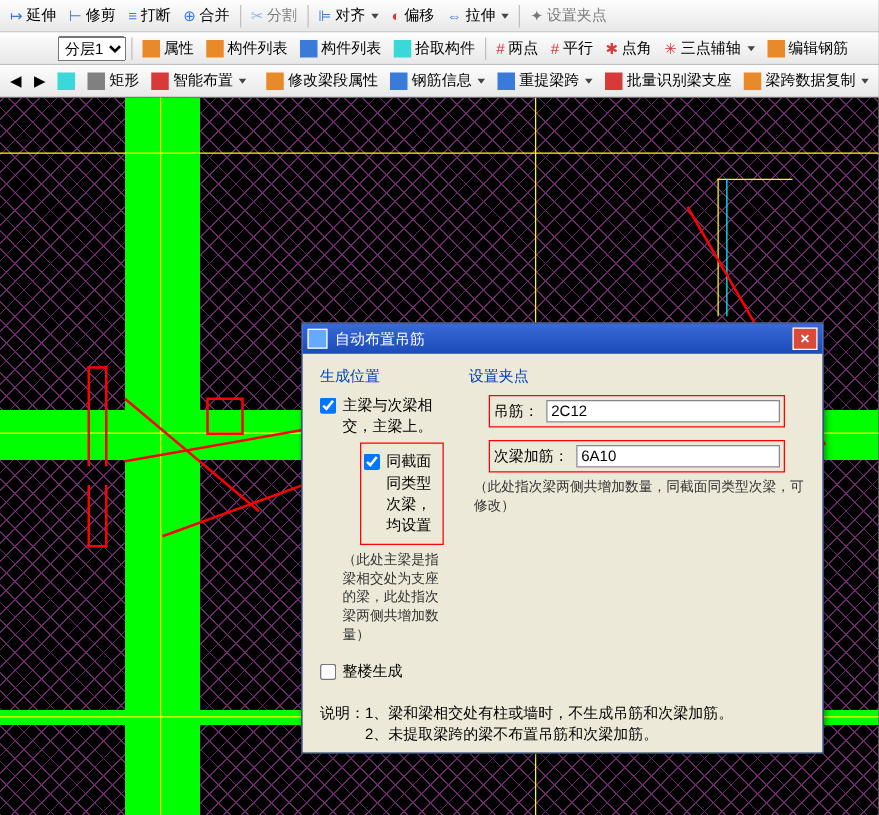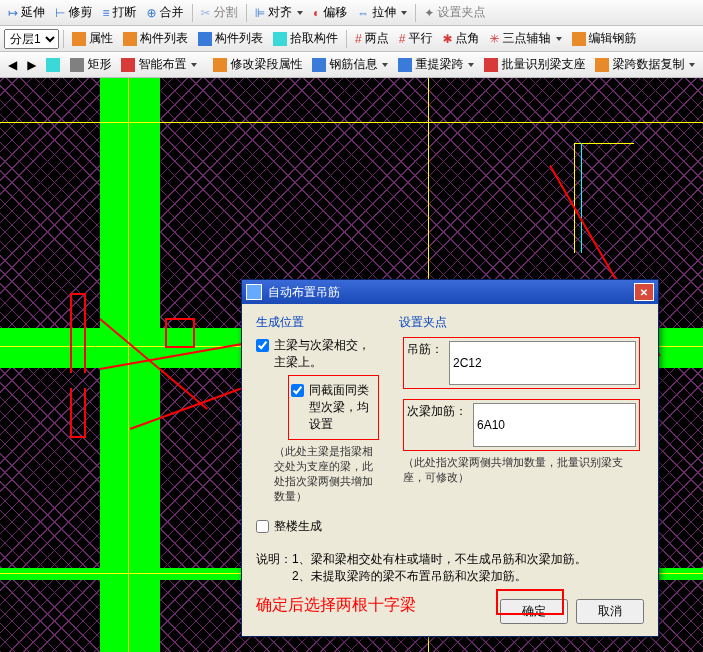--- a/index.html
+++ b/index.html
@@ -2,21 +2,21 @@
 <html><head>
 <meta charset="utf-8">
 <style>
 * { box-sizing: border-box; margin: 0; padding: 0; }
 body { font-family: "Microsoft YaHei", Arial, sans-serif; font-size: 12px; background: #fff; width: 703px; height: 652px; overflow: hidden; position: relative; }
 
 .toolbar { background: linear-gradient(#fdfdfd, #e8e8e8); border-bottom: 1px solid #c0c0c0; display: flex; align-items: center; padding: 2px 4px; gap: 2px; height: 26px; }
 .toolbar .btn { display: inline-flex; align-items: center; gap: 3px; padding: 2px 4px; cursor: pointer; white-space: nowrap; }
 .toolbar .sep { width: 1px; height: 18px; background: #c0c0c0; margin: 0 2px; }
 .toolbar .drop { width: 0; height: 0; border-left: 3px solid transparent; border-right: 3px solid transparent; border-top: 4px solid #444; margin-left: 2px; }
-.toolbar select { font-size: 12px; padding: 1px; }
+.toolbar select { font-size: 12px; padding: 1px; margin-left: 42px; }
 
 .icon { width: 14px; height: 14px; display: inline-block; }
 .i-blue { background: #3a7ad8; }
 .i-red { background: #d83a3a; }
 .i-cyan { background: #3ad8d8; }
 .i-orange { background: #e88a2a; }
 .i-gray { background: #808080; }
 .chev { color: #3a7ad8; }
 
 .canvas { position: absolute; top: 78px; left: 0; right: 0; bottom: 0; background: #000; overflow: hidden; }
@@ -25,35 +25,35 @@
                     repeating-linear-gradient(-45deg, #6a2a6a 0, #6a2a6a 1px, transparent 1px, transparent 10px);
 }
 .green-h { position: absolute; background: #00ff00; height: 40px; left: 0; right: 0; }
 .green-v { position: absolute; background: #00ff00; width: 60px; top: 0; bottom: 0; }
 .yellow-line { position: absolute; background: #ffff00; }
 .cyan-line { position: absolute; background: #00ffff; }
 .red-line { position: absolute; background: #ff0000; height: 2px; }
 .red-shape { position: absolute; border: 2px solid #ff0000; }
 
 
-.dialog { position: absolute; left: 241px; top: 279px; width: 418px; background: #ece9d8; border: 1px solid #0a246a; box-shadow: 2px 2px 6px rgba(0,0,0,0.5); z-index: 10; }
+.dialog { position: absolute; left: 241px; top: 258px; width: 418px; background: #ece9d8; border: 1px solid #0a246a; box-shadow: 2px 2px 6px rgba(0,0,0,0.5); z-index: 10; }
 .titlebar { background: linear-gradient(#3a6ad8, #1a4ab8); color: #fff; height: 24px; display: flex; align-items: center; padding: 0 4px; font-size: 12px; }
 .titlebar .ticon { width: 16px; height: 16px; background: #6af; margin-right: 6px; border: 1px solid #fff; }
 .titlebar .close { margin-left: auto; width: 20px; height: 18px; background: #d84a3a; color: #fff; display: flex; align-items: center; justify-content: center; font-weight: bold; border: 1px solid #fff; cursor: pointer; font-size: 10px; }
 .dcontent { padding: 10px 14px 6px; }
 .sect-title { color: #0040c0; margin-bottom: 6px; }
 .twocol { display: flex; gap: 20px; }
 .leftcol { flex: 1; }
 .rightcol { flex: 1; }
 .chk-row { display: flex; align-items: flex-start; gap: 5px; margin: 4px 0; }
 .chk-row input { margin-top: 2px; }
 .note { font-size: 11px; color: #333; margin: 4px 0 4px 18px; }
-.field-row { display: flex; align-items: flex-start; gap: 6px; margin: 4px 4px; padding: 3px; }
+.field-row { display: flex; align-items: center; gap: 6px; margin: 4px 16px; padding: 3px; }
 .field-row label { white-space: nowrap; }
-.field-row input { flex: 1; font-size: 12px; padding: 14px 3px; border: 1px solid #888; }
+.field-row input { flex: 1; font-size: 12px; padding: 1px 3px; border: 1px solid #888; }
 .red-box { border: 1px solid #ff0000; }
 .dbuttons { display: flex; justify-content: flex-end; gap: 8px; padding: 8px 14px 12px; }
 .dbuttons button { padding: 2px 20px; font-size: 12px; cursor: pointer; }
 .annot { position: absolute; color: #ff0000; font-size: 16px; }
 .red-rect { position: absolute; border: 2px solid #ff0000; }
 </style>
 </head>
 <body>
 
 <div class="toolbar">
@@ -237,36 +237,28 @@
       <div class="rightcol">
         <div class="sect-title">设置夹点</div>
         <div class="field-row red-box">
           <label>吊筋：</label>
           <input type="text" value="2C12" style="">
         </div>
         <div class="field-row red-box" style="margin-top:10px;">
           <label>次梁加筋：</label>
           <input type="text" value="6A10" style="">
         </div>
-        <div class="note" style="margin-left:4px">（此处指次梁两侧共增加数量，批量识别梁支座，可修改）</div>
+        <div class="note" style="margin-left:4px">（此处指次梁两侧共增加数量，同截面同类型次梁，可修改）</div>
       </div>
     </div>
     <div style="margin-top:10px;">
       <div class="chk-row">
         <input type="checkbox" style="">
         <span>整楼生成</span>
       </div>
       <div style="white-space:pre-line;font-size:12px;margin-top:16px;">说明：1、梁和梁相交处有柱或墙时，不生成吊筋和次梁加筋。
 　　　2、未提取梁跨的梁不布置吊筋和次梁加筋。</div>
     </div>
   </div>
-  <div style="position:relative;">
-    <div class="annot" style="left:14px;top:4px;">确定后选择两根十字梁</div>
-    <div class="dbuttons">
-      <div class="red-rect" style="left:254px;top:-2px;width:68px;height:26px;"></div>
-      <button>确定</button>
-      <button>取消</button>
-    </div>
-  </div>
 </div>
 
 <div class="red-line" style="position:absolute;left:440px;top:355px;width:220px;transform:rotate(60deg);transform-origin:right;"></div>
 <div class="red-line" style="position:absolute;left:490px;top:570px;width:180px;transform:rotate(-55deg);transform-origin:left;"></div>
 
 </body></html>

